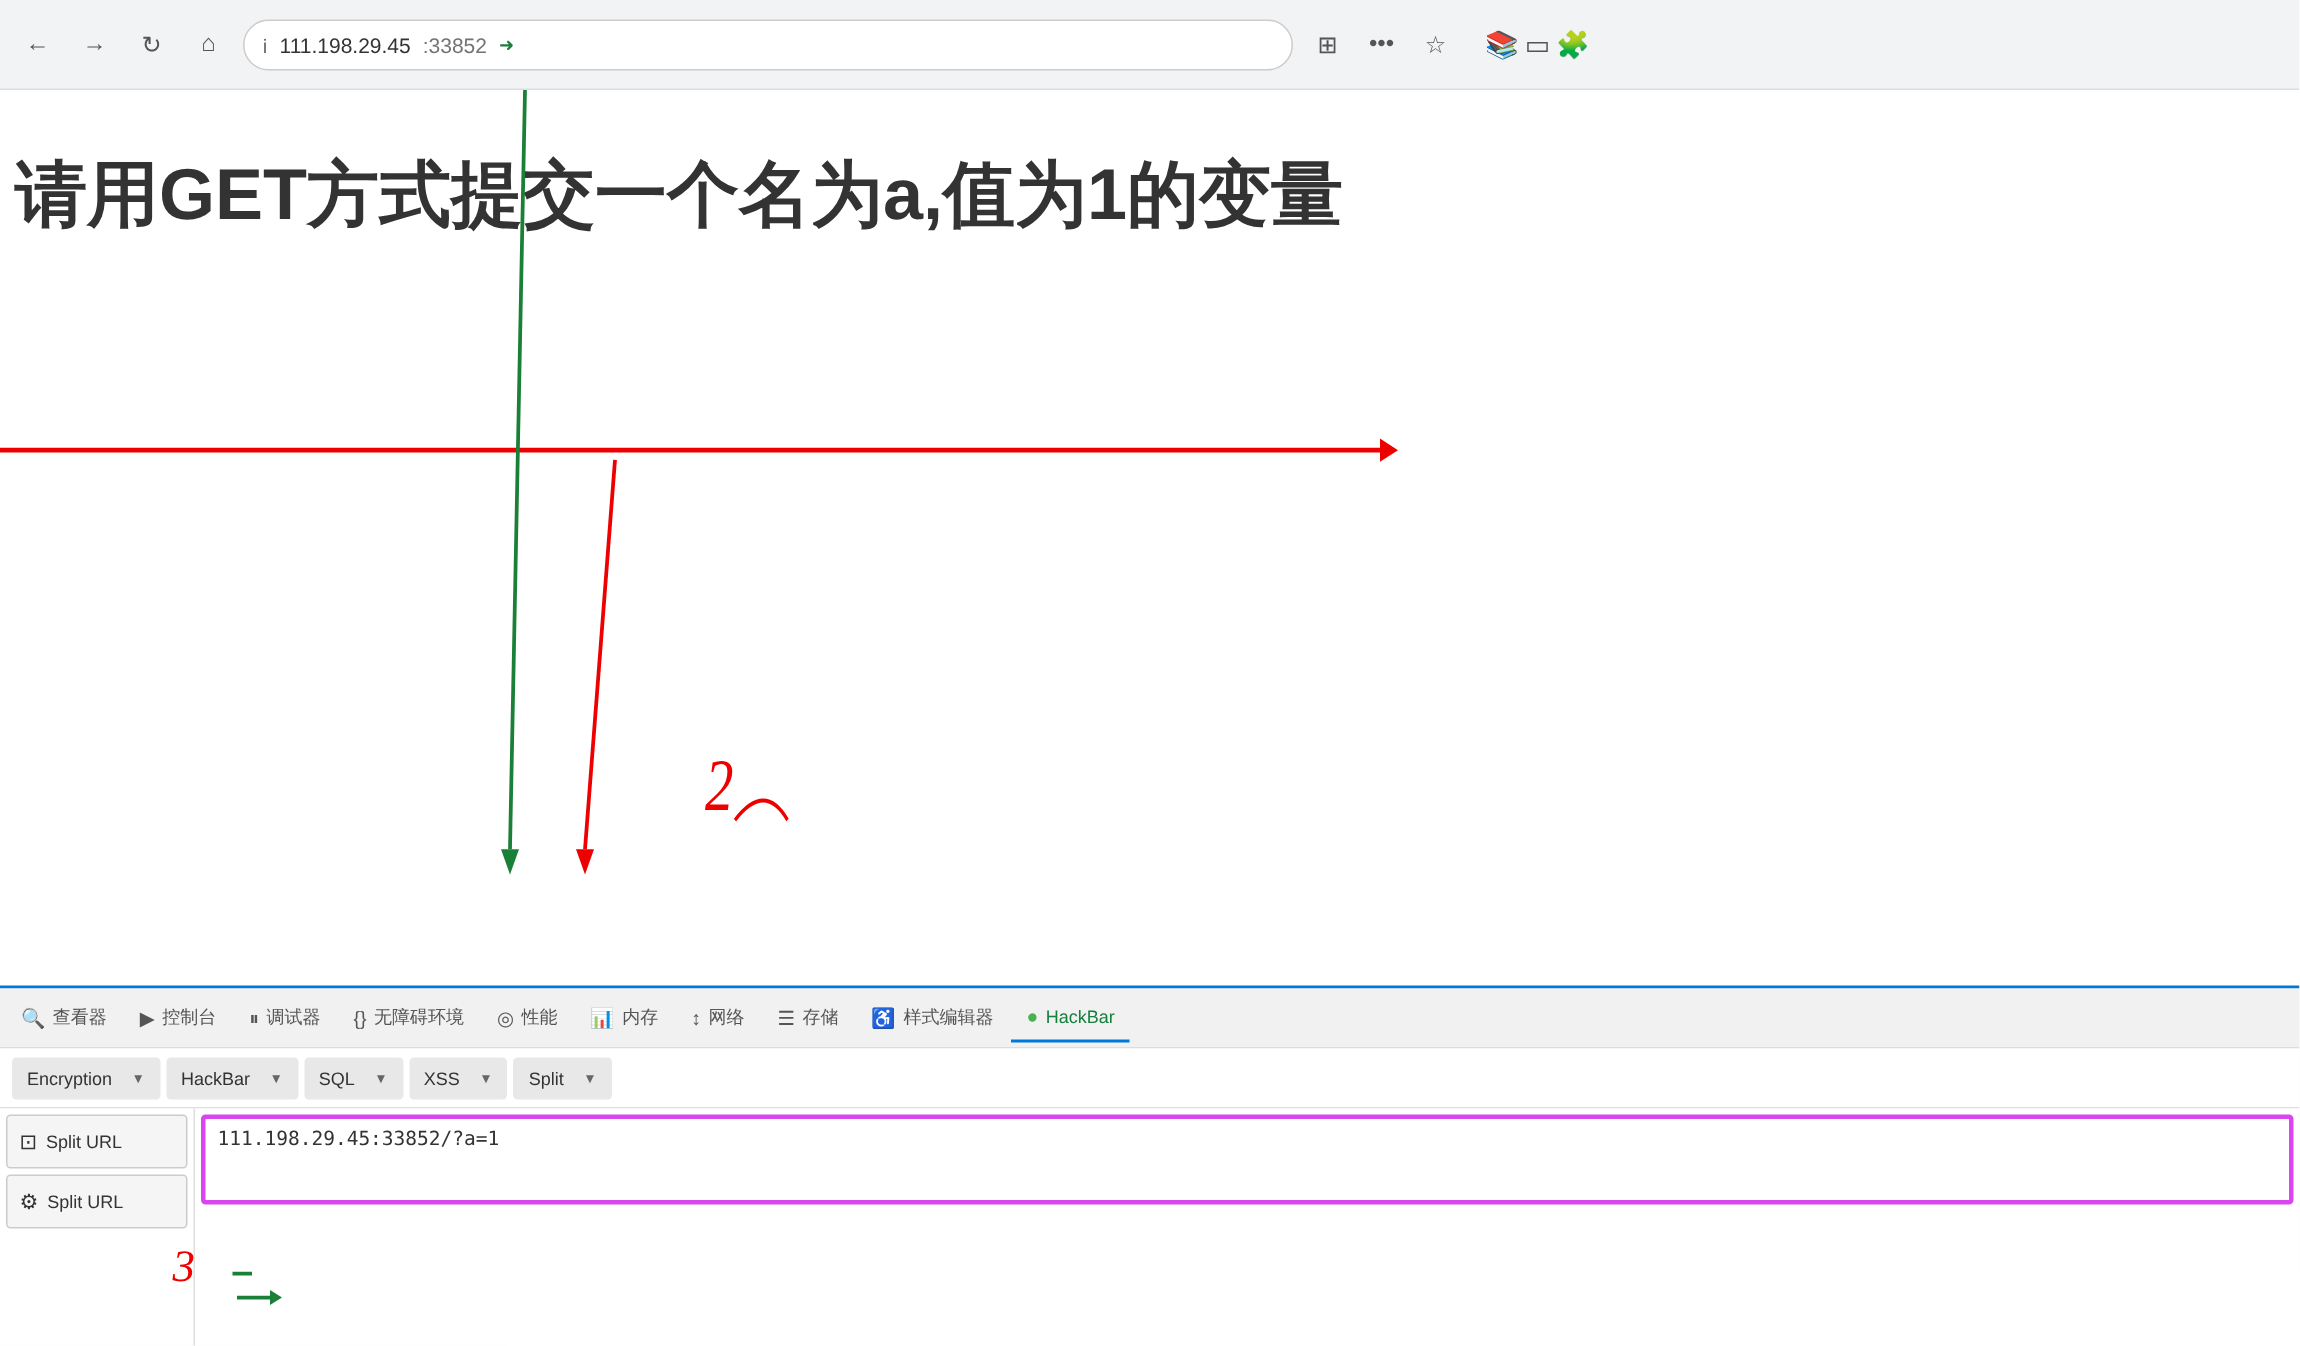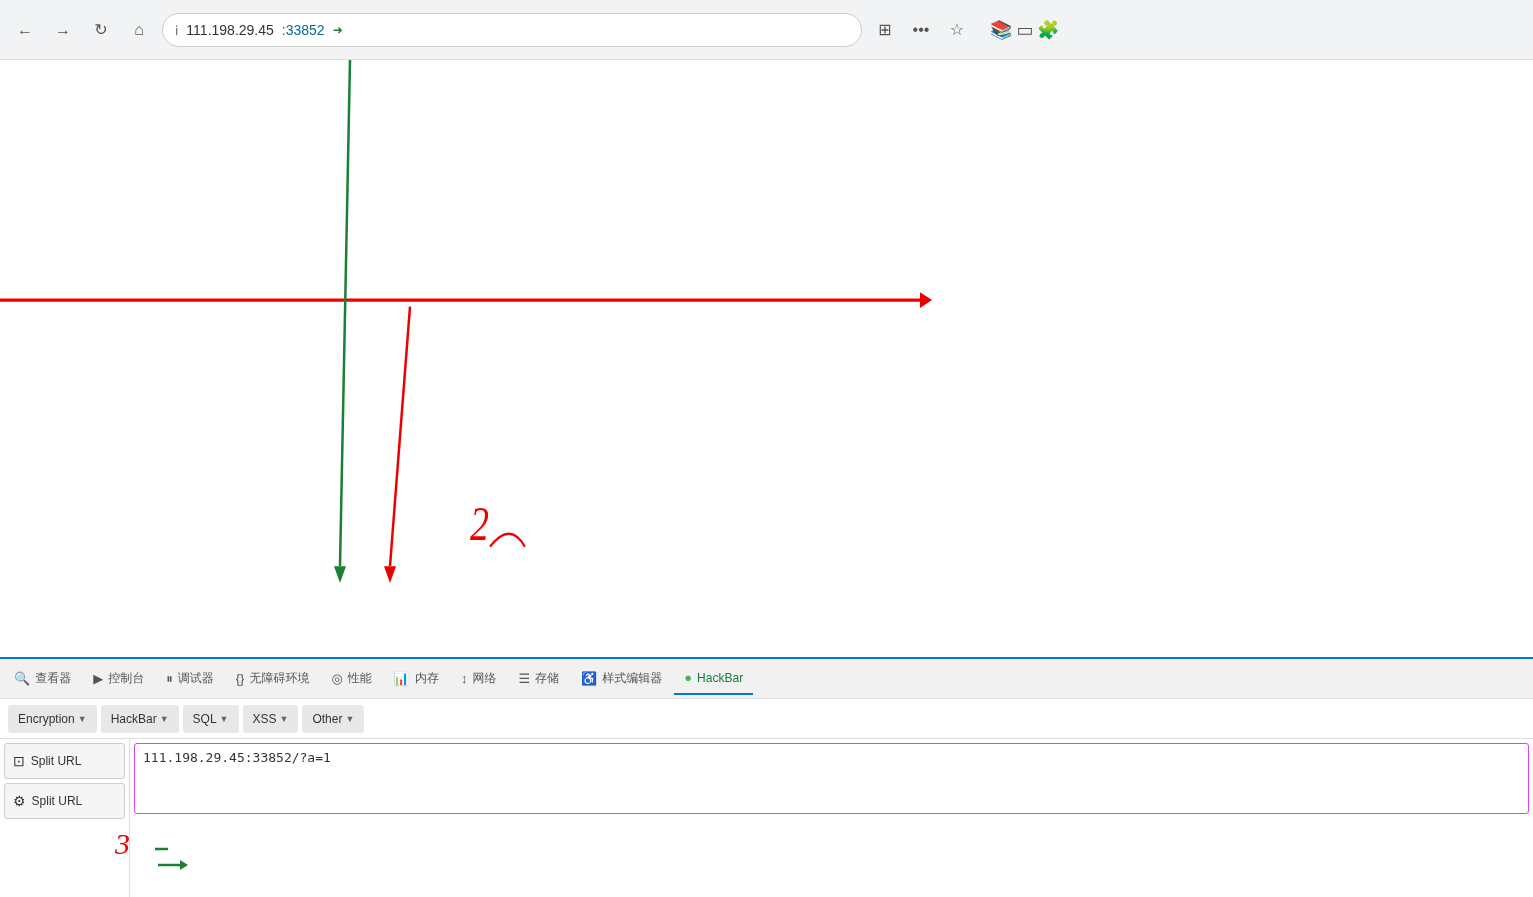--- a/index.html
+++ b/index.html
@@ -33,21 +33,21 @@
       background: #fff;
       display: flex;
       align-items: center;
       padding: 0 12px;
       gap: 8px;
       font-size: 14px;
       max-width: 700px;
     }
     .address-bar .info-icon { color: #666; font-size: 13px; }
     .address-bar .url-text { color: #333; text-align: right; }
-    .address-bar .url-port { color: #0369a1; }
+    .address-bar .url-port { color: #737373; }
     .browser-actions {
       display: flex; gap: 6px; align-items: center;
     }
     .browser-action-btn {
       width: 30px; height: 30px;
       border: none; background: transparent;
       cursor: pointer; border-radius: 4px;
       display: flex; align-items: center; justify-content: center;
       color: #555; font-size: 16px;
     }
@@ -132,21 +132,21 @@
       height: 28px;
       padding: 0 10px;
       border: none;
       background: #e8e8e8;
       border-radius: 3px;
       cursor: pointer;
       font-size: 12px;
       color: #333;
       display: flex;
       align-items: center;
-      gap: 3px;
+      gap: 13px;
     }
     .hackbar-btn .dropdown-arrow { font-size: 9px; color: #666; }
 
     
     .hackbar-content {
       height: calc(240px - 40px - 40px);
       background: #fff;
       display: flex;
       flex-direction: column;
     }
@@ -176,22 +176,22 @@
       align-items: center;
       gap: 6px;
       padding: 0 8px;
     }
     .url-input-area {
       flex: 1;
       padding: 4px;
     }
     .url-input {
       width: 100%;
-      height: 71px;
-      border: 1px solid #d946ef;
+      height: 60px;
+      border: 3px solid #d946ef;
       border-radius: 3px;
       padding: 6px 8px;
       font-size: 13px;
       color: #333;
       resize: none;
       outline: none;
     }
   </style>
 </head>
 <body>
@@ -213,20 +213,21 @@
     <button class="browser-action-btn">☆</button>
   </div>
   <div class="browser-right-icons">
     <span style="font-size:18px;color:#555;">📚</span>
     <span style="font-size:18px;color:#555;">▭</span>
     <span style="font-size:18px;color:#555;">🧩</span>
   </div>
 </div>
 
 <div class="page-content">
+  <div class="page-heading">请用GET方式提交一个名为a,值为1的变量</div>
 
   <svg class="annotations-overlay" viewBox="0 0 1533 460" preserveAspectRatio="none">
 
     <line x1="0" y1="185" x2="920" y2="185" stroke="#e00" stroke-width="2.5"></line>
     <polygon points="920,179 932,185 920,191" fill="#e00"></polygon>
 
     <line x1="350" y1="0" x2="340" y2="390" stroke="#1a7f37" stroke-width="2.5"></line>
     <polygon points="334,390 340,403 346,390" fill="#1a7f37"></polygon>
 
     <line x1="410" y1="190" x2="390" y2="390" stroke="#e00" stroke-width="2.5"></line>
@@ -295,21 +296,21 @@
     </button>
     <button class="hackbar-btn">
       <span>SQL</span>
       <span class="dropdown-arrow">▼</span>
     </button>
     <button class="hackbar-btn">
       <span>XSS</span>
       <span class="dropdown-arrow">▼</span>
     </button>
     <button class="hackbar-btn">
-      <span>Other</span>
+      <span>Split</span>
       <span class="dropdown-arrow">▼</span>
     </button>
   </div>
 
   <div class="hackbar-content">
     <div class="url-section">
       <div class="url-buttons">
         <button class="url-action-btn">
           <span style="font-size:14px;">⊡</span>
           <span>Split URL</span>

